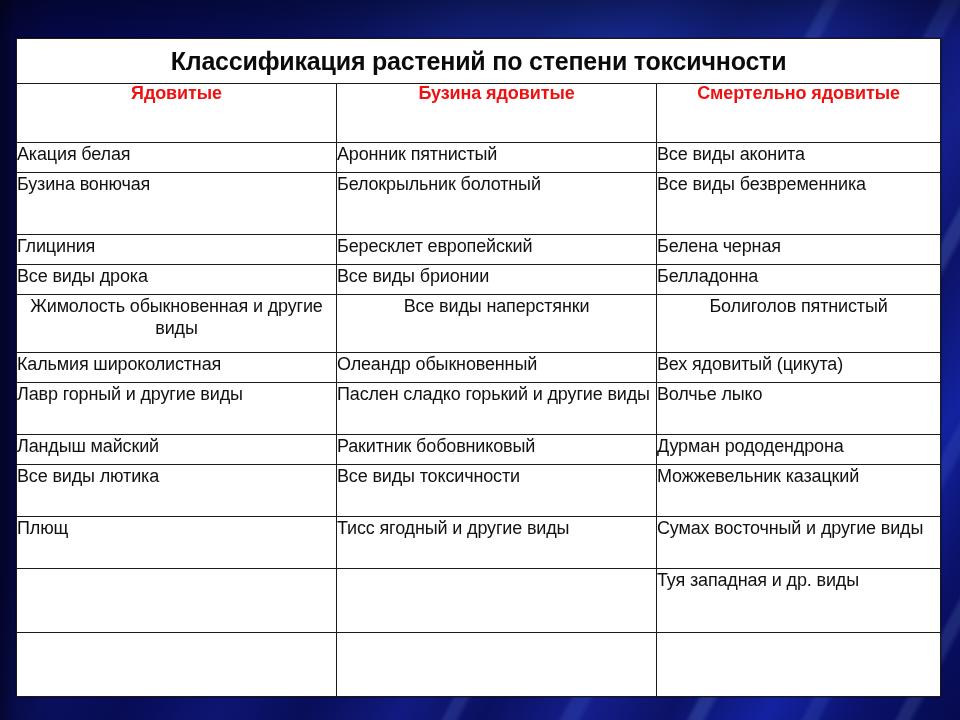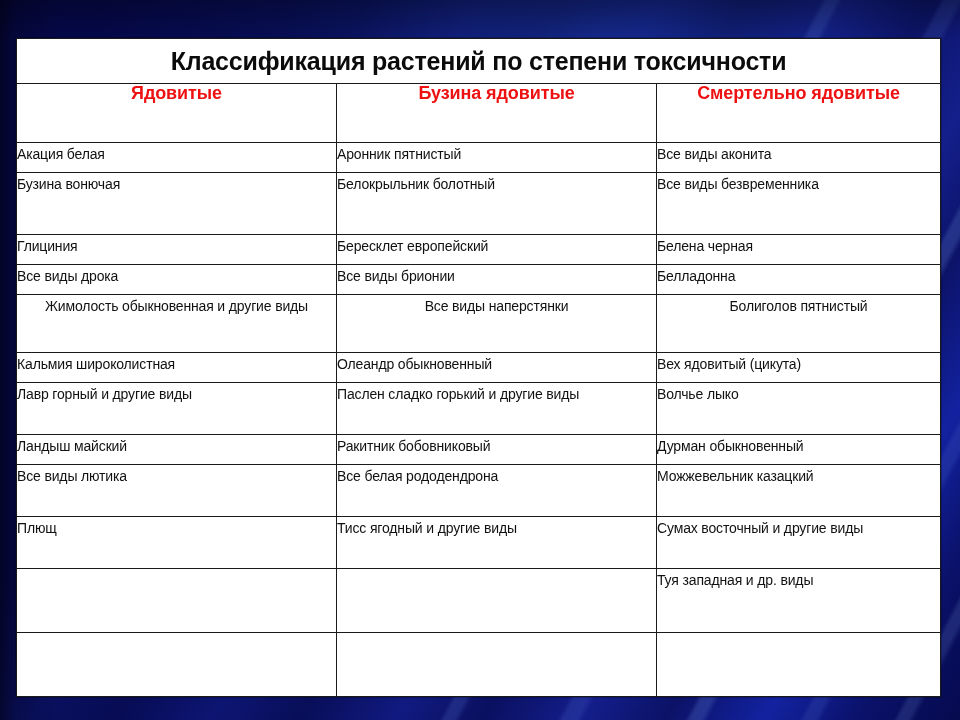--- a/index.html
+++ b/index.html
@@ -96,21 +96,21 @@
     color: #ee1111;
     font-size: 18px;
     font-weight: bold;
     height: 58px;
     padding: 9px 6px 0 6px;
     line-height: 19px;
     letter-spacing: -0.1px;
   }
 
   .cell {
-    font-size: 14px;
+    font-size: 18px;
     color: #111111;
     line-height: 22px;
     padding: 5px 8px 4px 8px;
     letter-spacing: -0.15px;
   }
 
   .col-a { width: 320px; }
   .col-b { width: 320px; }
   .col-c { width: 284px; }
 
@@ -183,26 +183,26 @@
 
       <tr class="r-h5">
         <td class="cell">Лавр горный и другие виды</td>
         <td class="cell">Паслен сладко горький и другие виды</td>
         <td class="cell">Волчье лыко</td>
       </tr>
 
       <tr class="r-h3">
         <td class="cell">Ландыш майский</td>
         <td class="cell">Ракитник бобовниковый</td>
-        <td class="cell">Дурман обыкновенный</td>
+        <td class="cell">Дурман рододендрона</td>
       </tr>
 
       <tr class="r-h5">
         <td class="cell">Все виды лютика</td>
-        <td class="cell">Все белая рододендрона</td>
+        <td class="cell">Все виды токсичности</td>
         <td class="cell">Можжевельник казацкий</td>
       </tr>
 
       <tr class="r-h5">
         <td class="cell">Плющ</td>
         <td class="cell">Тисс ягодный и другие виды</td>
         <td class="cell">Сумах восточный и другие виды</td>
       </tr>
 
       <tr class="r-h6">

